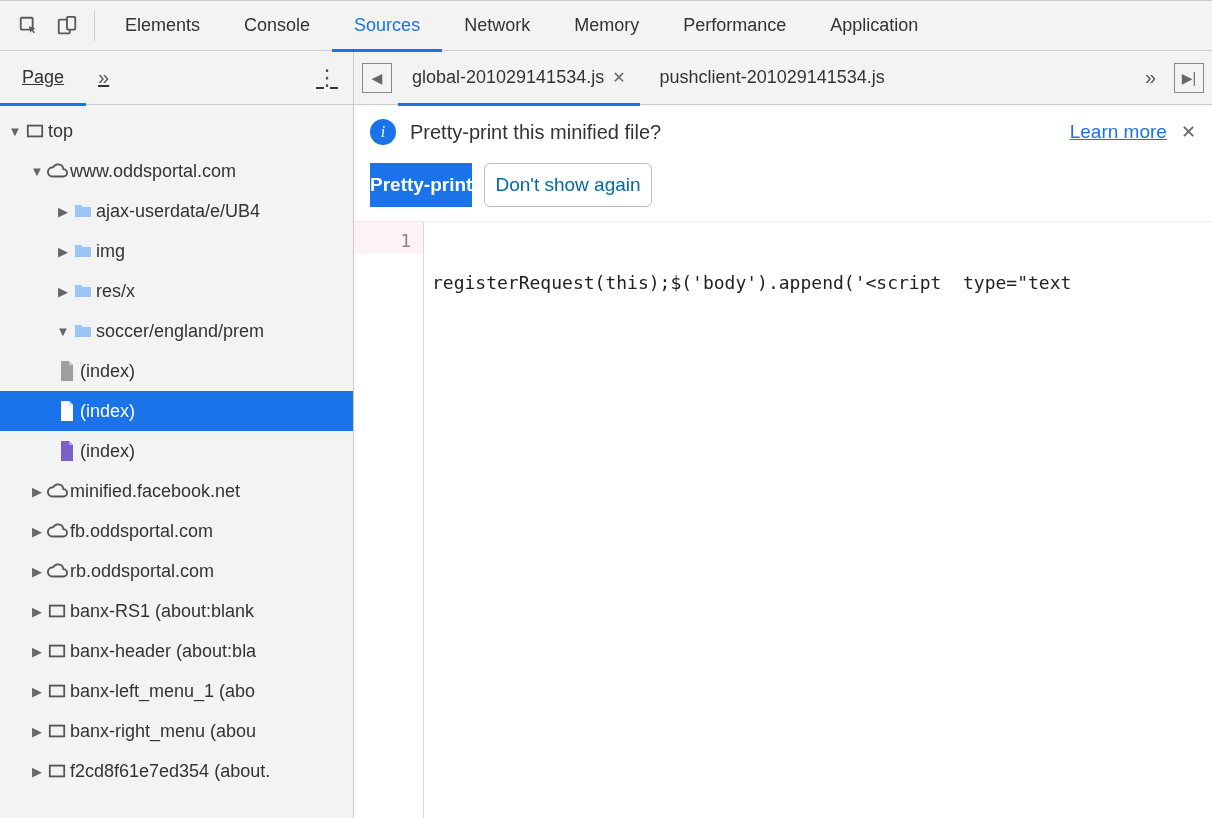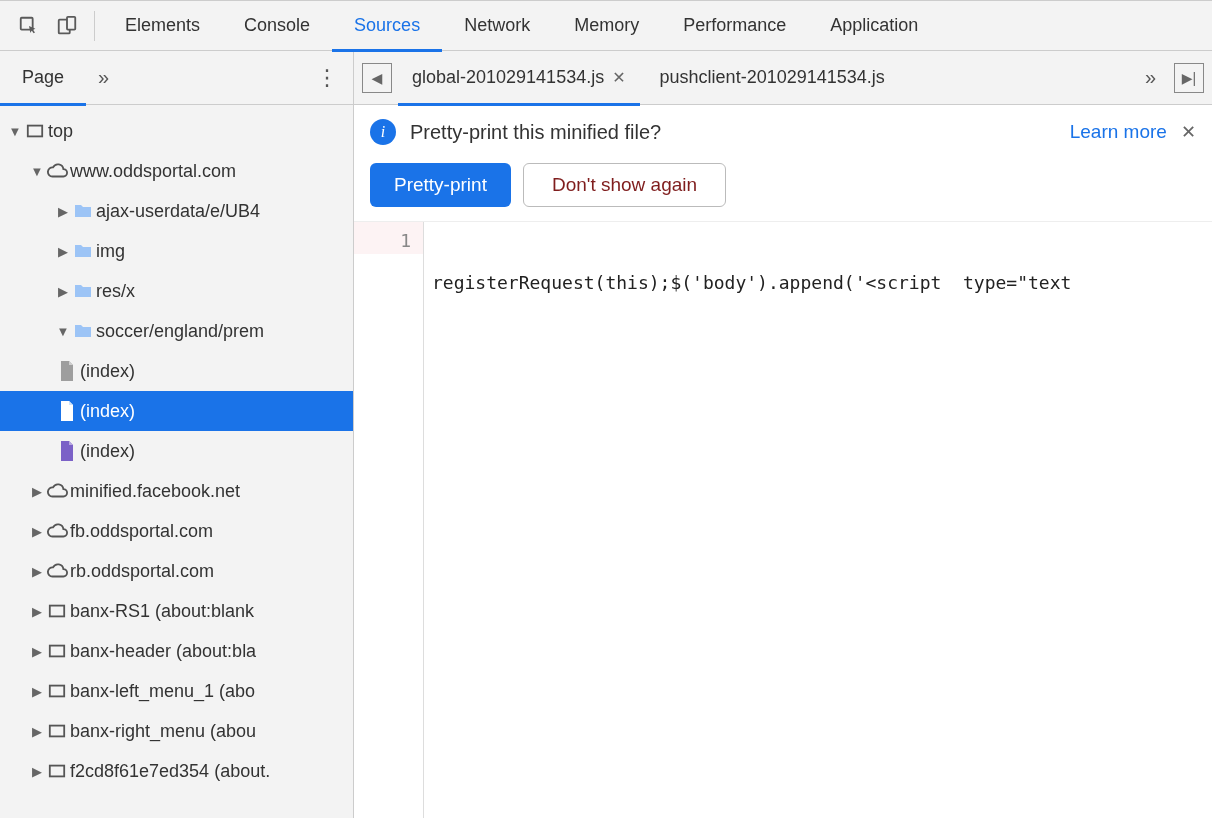--- a/index.html
+++ b/index.html
@@ -53,20 +53,21 @@
     background: #f3f3f3;
     border-right: 1px solid #ccc;
     display: flex; flex-direction: column;
     min-height: 0;
   }
   .sidebar-tabs {
     height: 54px;
     border-bottom: 1px solid #ccc;
     display: flex; align-items: center;
     padding: 0 6px 0 0;
+    text-decoration: underline;
   }
   .side-tab {
     height: 54px; padding: 0 22px; display: flex; align-items: center;
     font-size: 18px; color: #333; position: relative; cursor: pointer;
   }
   .side-tab.active::after {
     content: ""; position: absolute; left: 0; right: 0; bottom: -1px;
     height: 3px; background: #1a73e8;
   }
   .chev-icon { font-size: 20px; color: #555; padding: 0 12px; cursor: pointer; }
@@ -138,29 +139,29 @@
   }
   .info-icon {
     width: 26px; height: 26px; border-radius: 50%;
     background: #1a73e8; color: #fff;
     display: flex; align-items: center; justify-content: center;
     font-family: Georgia, serif; font-style: italic; font-size: 16px;
     flex-shrink: 0;
   }
   .info-text { font-size: 20px; color: #333; }
   .info-grow { flex: 1; }
-  .learn-more { color: #1a73e8; font-size: 19px; }
+  .learn-more { color: #1a73e8; text-decoration: underline; font-size: 19px; }
   .info-close { color: #666; font-size: 18px; cursor: pointer; }
   .btn-primary {
-    background: #1a73e8; color: #fff; border: none; border-radius: 6px;
-    padding: 10px 24px; font-size: 19px; font-weight: 400; cursor: pointer;
+    background: #1a73e8; color: #fff; border: none; border-radius: 0;
+    padding: 10px 0; font-size: 19px; font-weight: 700; cursor: pointer;
   }
   .btn-secondary {
-    background: #fff; color: #7f1d1d; border: 1px solid #bbb; border-radius: 6px;
-    padding: 10px 28px; font-size: 19px; cursor: pointer;
+    background: #fff; color: #0369a1; border: 1px solid #bbb; border-radius: 6px;
+    padding: 10px 10px; font-size: 19px; cursor: pointer;
   }
   .info-row2 { width: 100%; display: flex; gap: 12px; padding-top: 4px; }
 
   .code-area {
     flex: 1; display: flex; min-height: 0;
     font-family: "Menlo", "Consolas", monospace;
     font-size: 18px;
     background: #fff;
   }
   .gutter {

